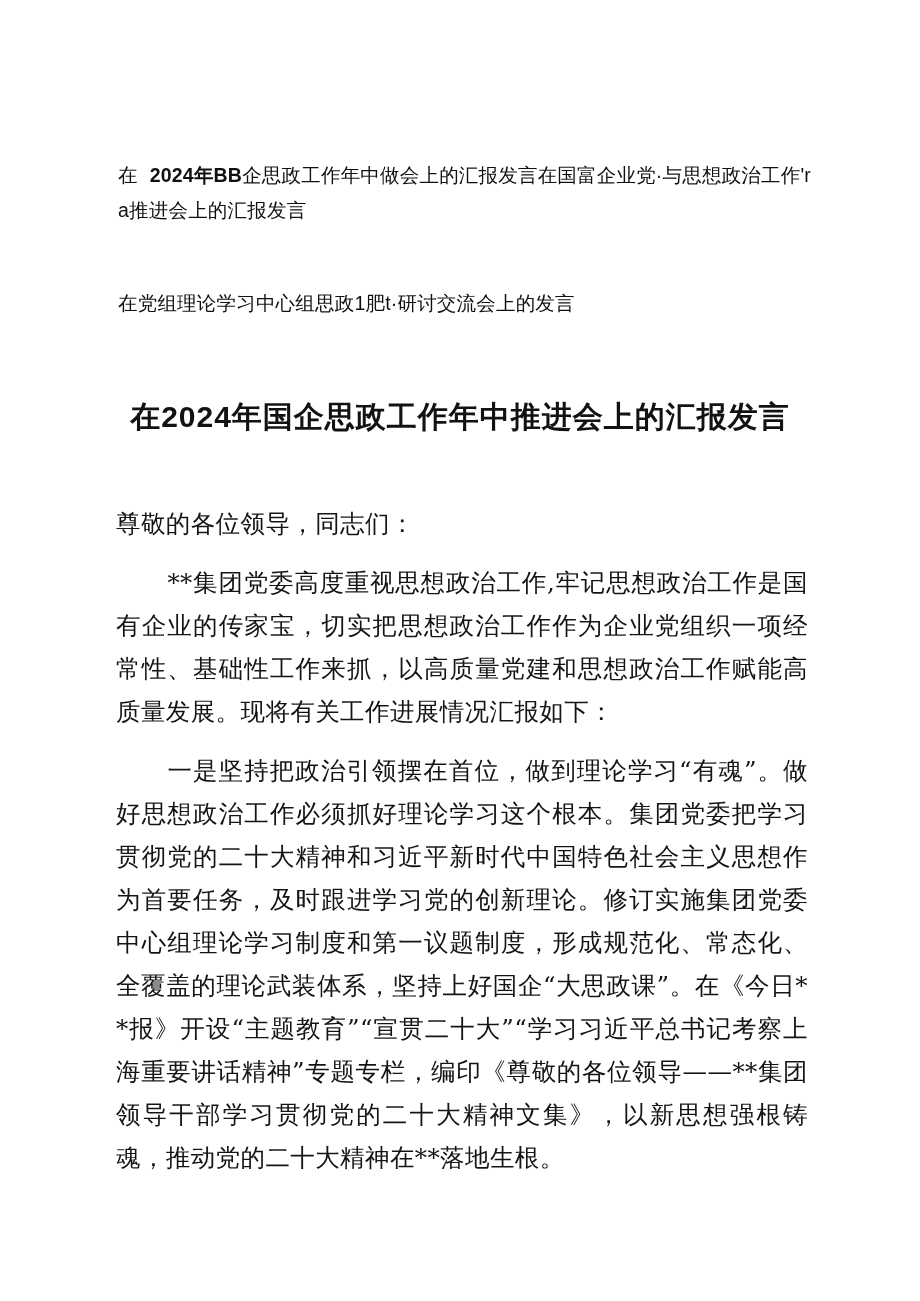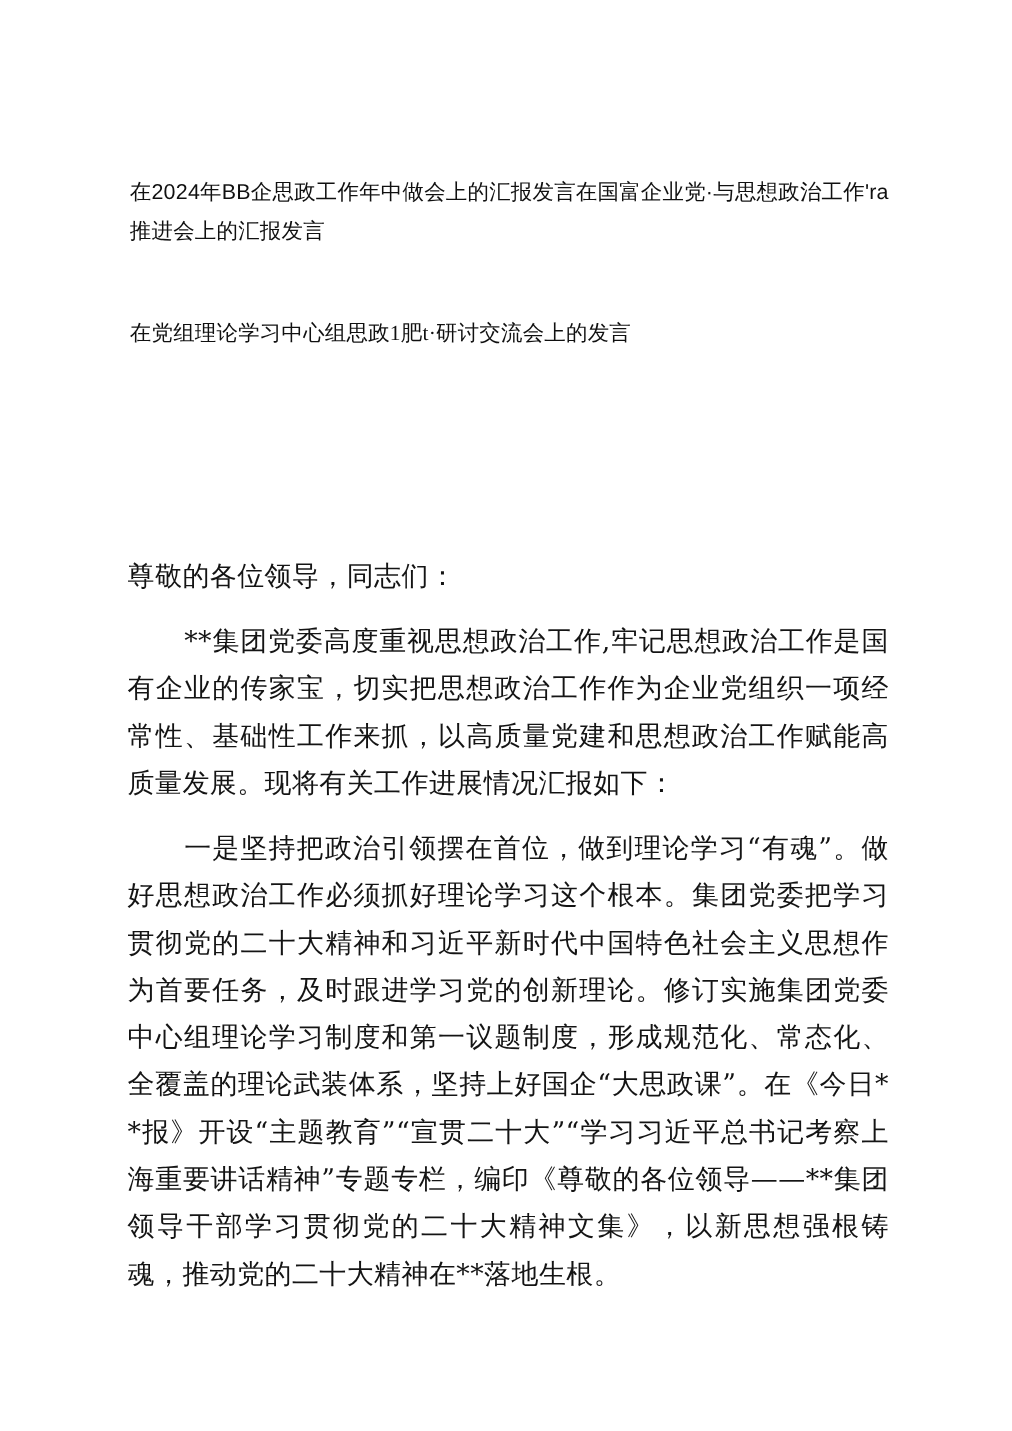--- a/index.html
+++ b/index.html
@@ -29,24 +29,24 @@
     font-family: "Liberation Sans", "DejaVu Sans", sans-serif;
     font-size: 19.5px;
     line-height: 35px;
     color: #101010;
     letter-spacing: 0.2px;
     text-align: left;
     word-break: break-all;
   }
   .toc-entry.second {
     margin-top: 58px;
-    font-family: Liberation Serif, serif;
   }
   .toc-entry b {
-    font-weight: 400;
+    font-weight: 700;
+    margin-left: 12px;
   }
 
   
   .doc-title {
     position: absolute;
     left: 0;
     top: 397px;
     width: 920px;
     text-align: center;
     font-family: "Liberation Sans", "DejaVu Sans", sans-serif;
@@ -91,20 +91,21 @@
 </head>
 <body>
 
 <div class="page">
 
   <div class="toc">
     <div class="toc-entry first">在<b>2024年BB</b>企思政工作年中做会上的汇报发言在国富企业党·与思想政治工作'ra推进会上的汇报发言</div>
     <div class="toc-entry second">在党组理论学习中心组思政1肥t·研讨交流会上的发言</div>
   </div>
 
+  <div class="doc-title">在2024年国企思政工作年中推进会上的汇报发言</div>
 
   <div class="body-wrap">
     <p class="para salutation">尊敬的各位领导，同志们：</p>
     <p class="para indent">**集团党委高度重视思想政治工作,牢记思想政治工作是国有企业的传家宝，切实把思想政治工作作为企业党组织一项经常性、基础性工作来抓，以高质量党建和思想政治工作赋能高质量发展。现将有关工作进展情况汇报如下：</p>
     <p class="para indent gap">一是坚持把政治引领摆在首位，做到理论学习“有魂”。做好思想政治工作必须抓好理论学习这个根本。集团党委把学习贯彻党的二十大精神和习近平新时代中国特色社会主义思想作为首要任务，及时跟进学习党的创新理论。修订实施集团党委中心组理论学习制度和第一议题制度，形成规范化、常态化、全覆盖的理论武装体系，坚持上好国企“大思政课”。在《今日**报》开设“主题教育”“宣贯二十大”“学习习近平总书记考察上海重要讲话精神”专题专栏，编印《尊敬的各位领导——**集团领导干部学习贯彻党的二十大精神文集》，以新思想强根铸魂，推动党的二十大精神在**落地生根。</p>
   </div>
 
 </div>
 
 </body></html>

